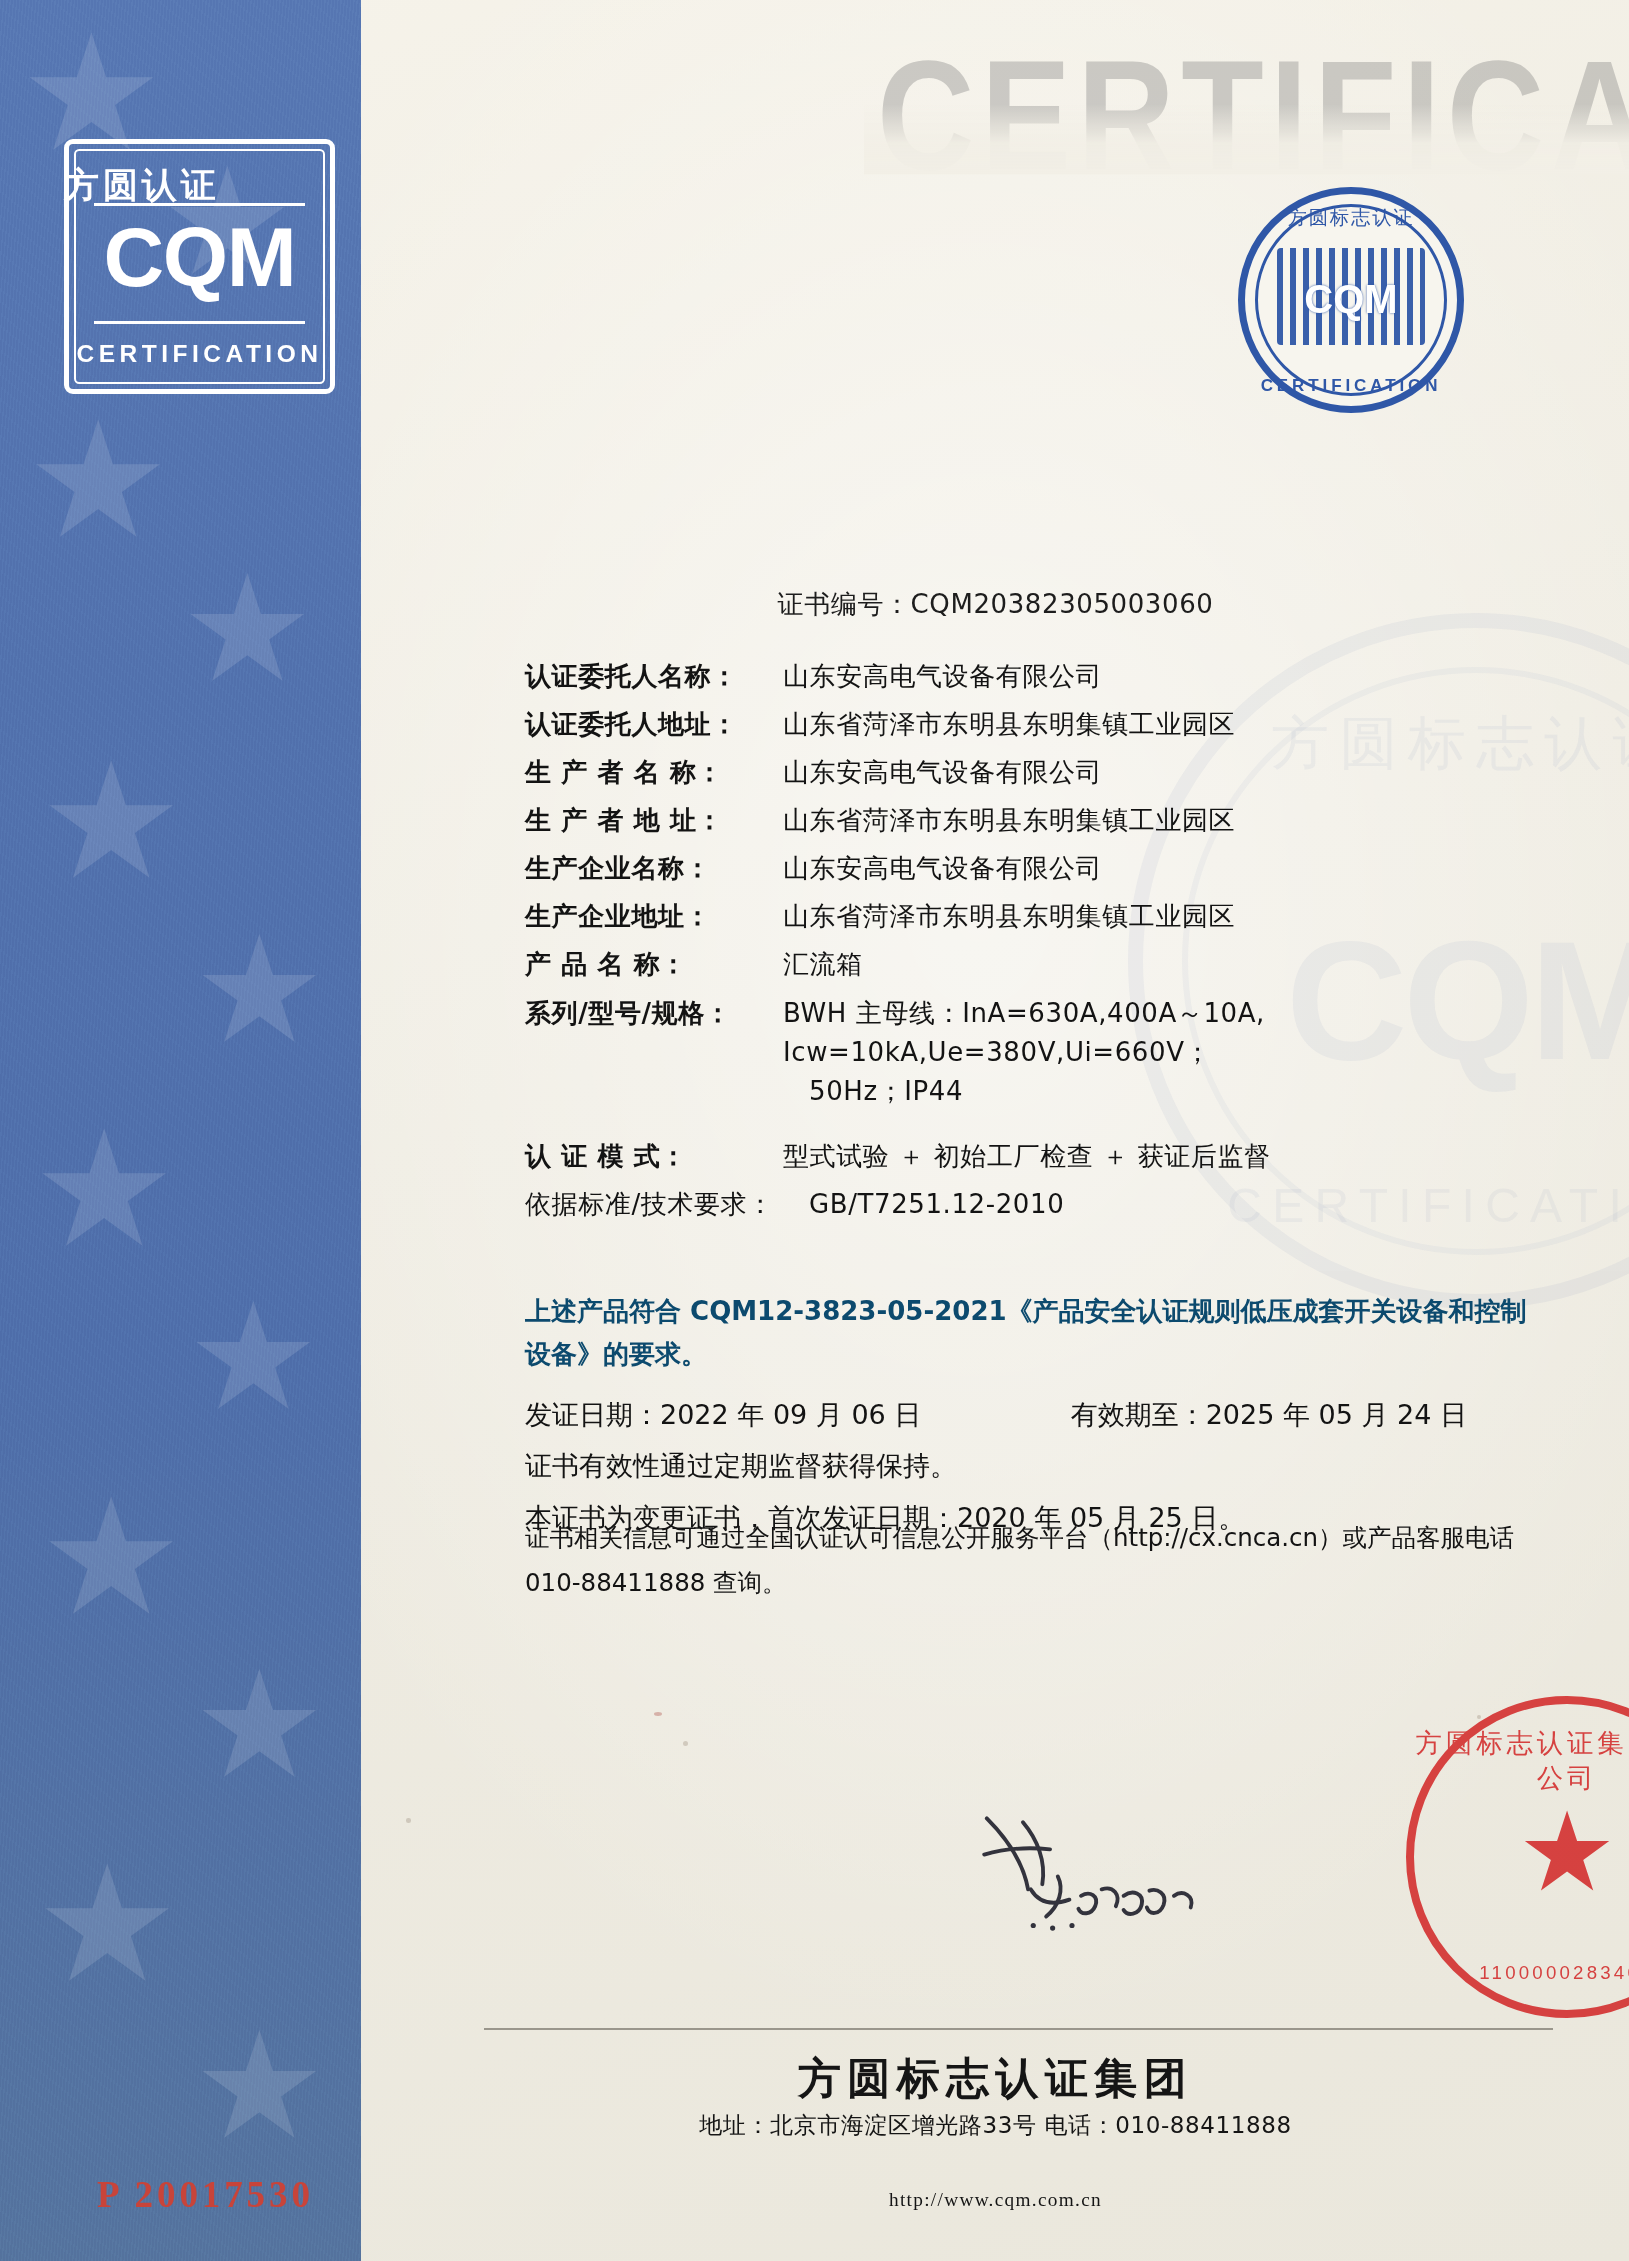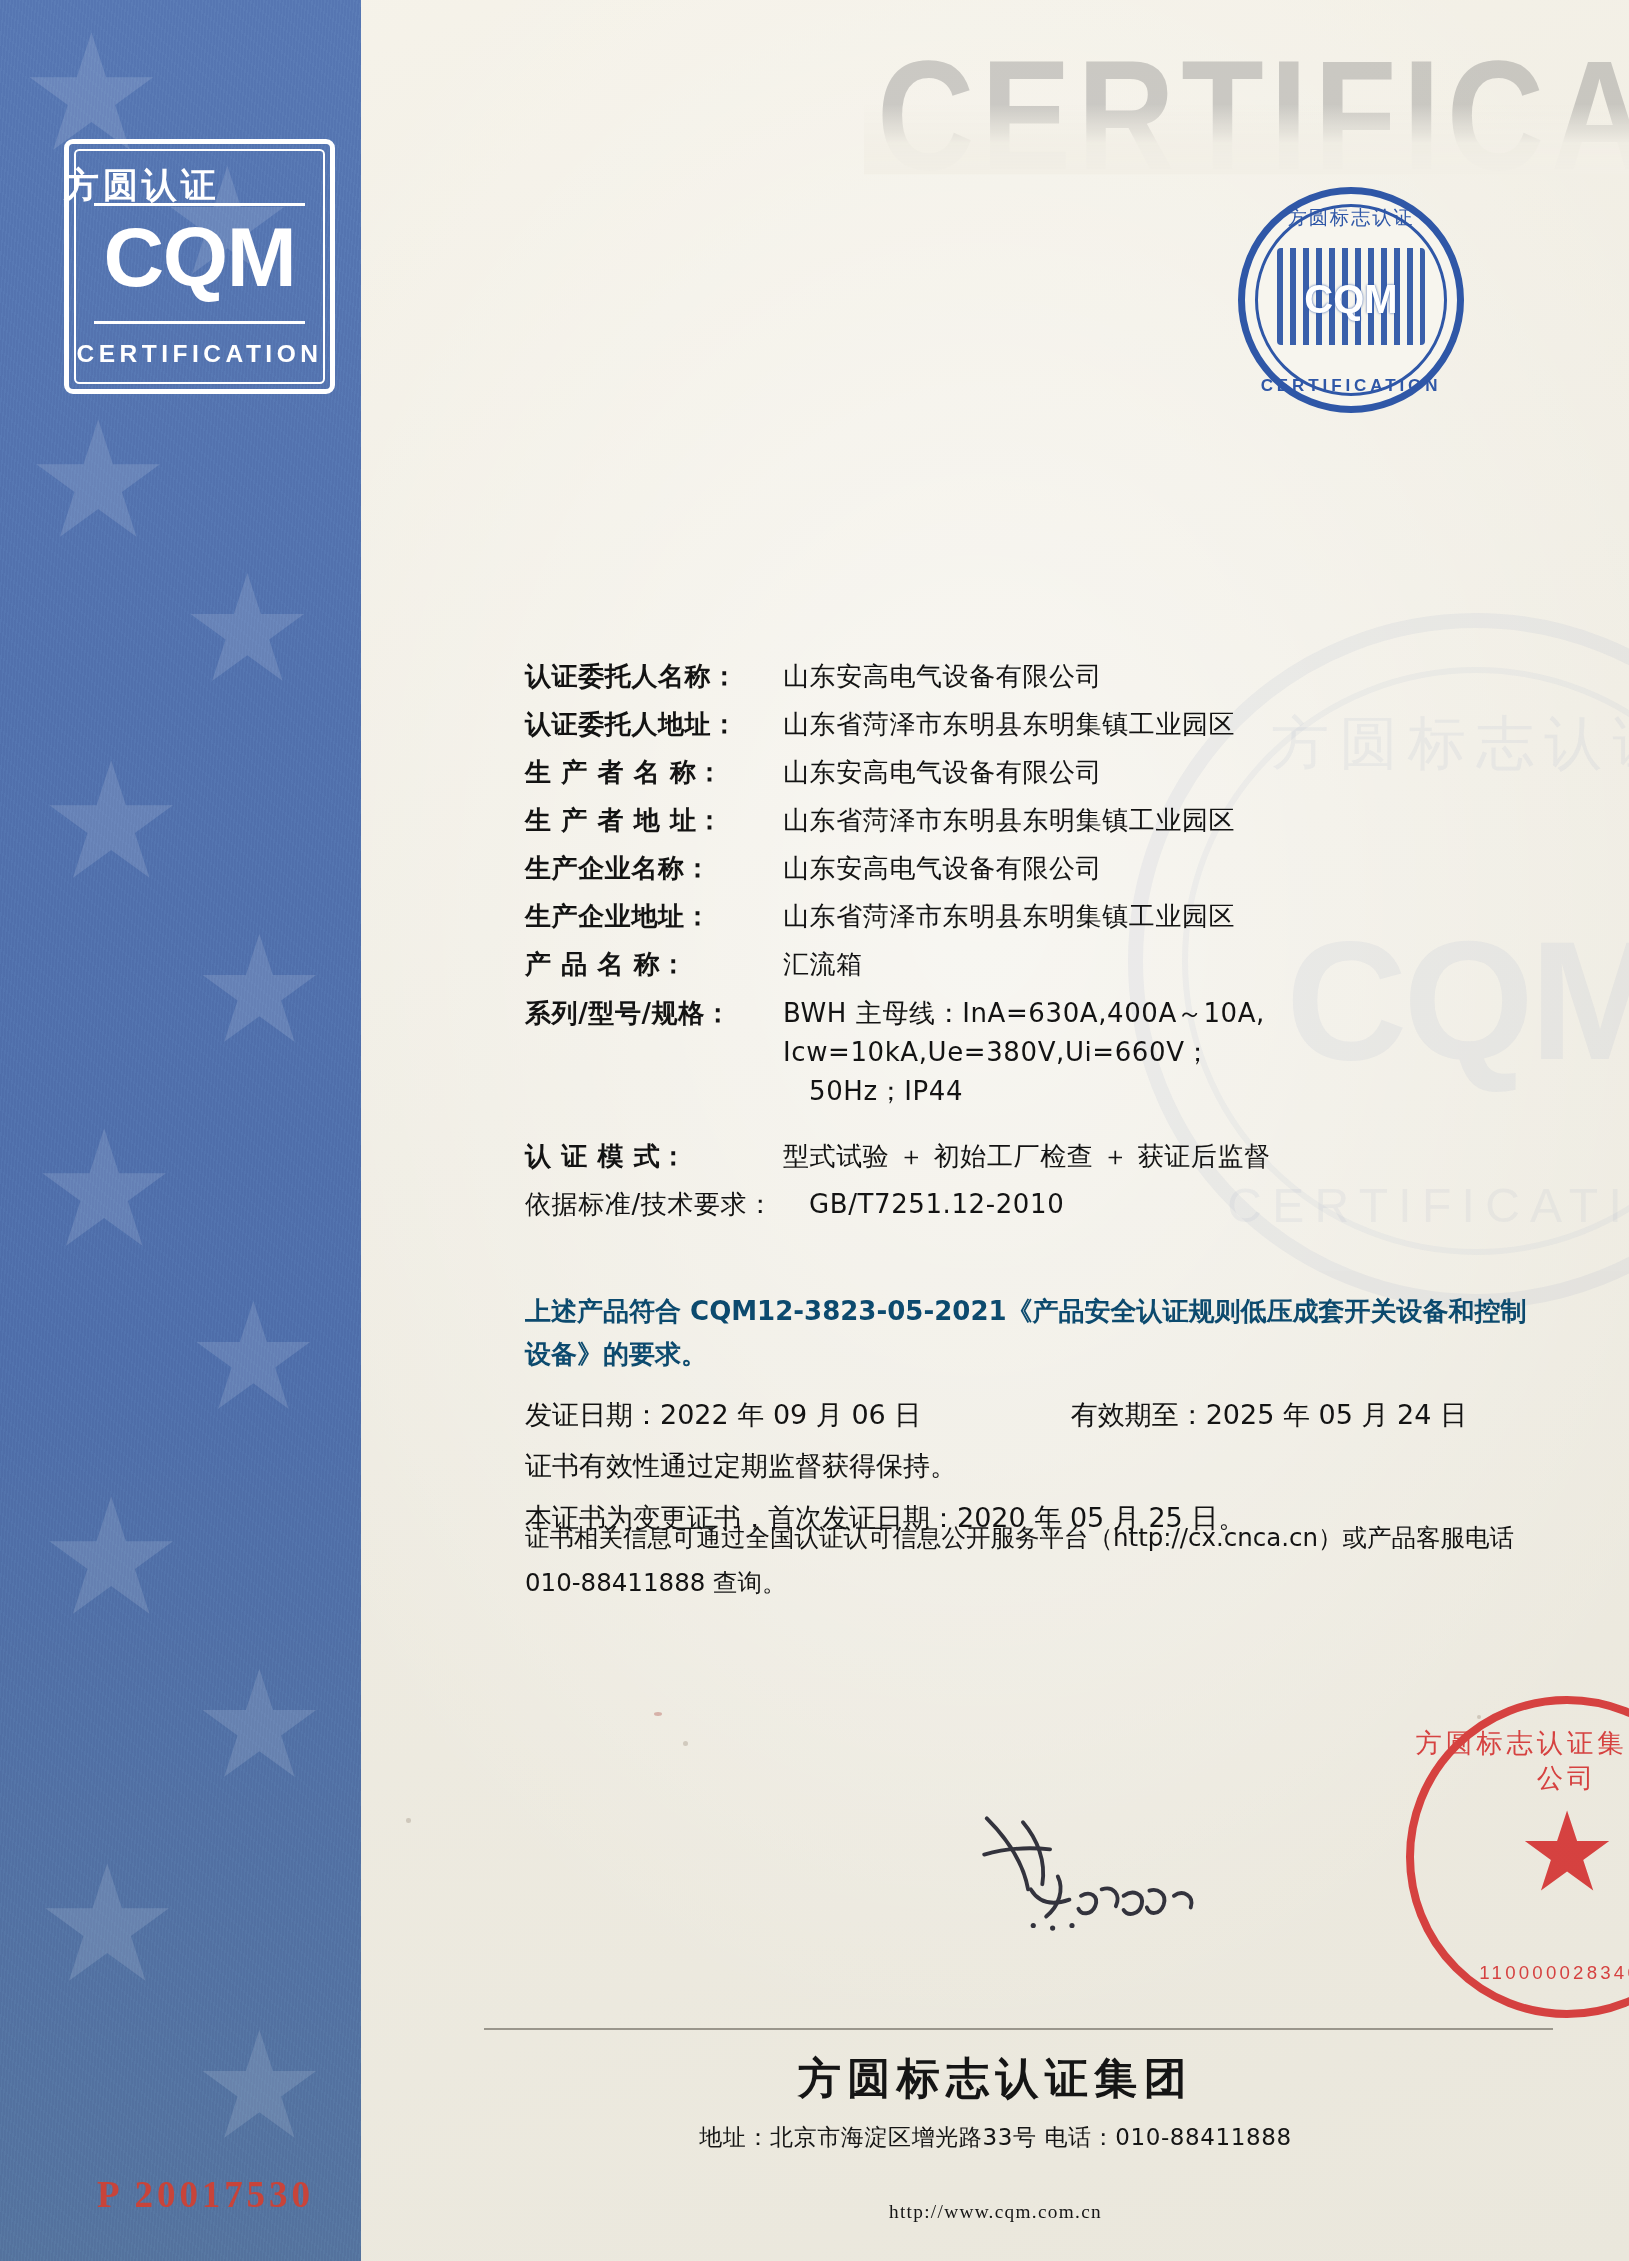--- a/index.html
+++ b/index.html
@@ -425,21 +425,21 @@
     left: 0; right: 0;
     top: 2050px;
     text-align: center;
     font-family: "DejaVu Sans", sans-serif;
     color: #151515;
   }
   .footer .org {
     font-size: 43px;
     font-weight: bold;
     letter-spacing: 6.4px;
-    margin-bottom: 14px;
+    margin-bottom: 2px;
   }
   .footer .addr {
     font-size: 23px;
     letter-spacing: 0.6px;
     margin-bottom: 9px;
   }
   .footer .url {
     font-size: 19.3px;
     letter-spacing: 1.3px;
     font-family: "Liberation Serif", serif;
@@ -500,20 +500,23 @@
     <div class="round-logo">
       <div class="ring"></div>
       <div class="ring2"></div>
       <div class="core"></div>
       <div class="core-label">CQM</div>
       <div class="top-cn">方圆标志认证</div>
       <div class="bottom-en">CERTIFICATION</div>
     </div>
 
 
+    <div class="cert-no">
+      <span>证书编号：</span><span>CQM20382305003060</span>
+    </div>
 
     <div class="fields">
 
       <div class="field-row">
         <div class="field-label">认证委托人名称：</div>
         <div class="field-value">山东安高电气设备有限公司</div>
       </div>
 
       <div class="field-row">
         <div class="field-label">认证委托人地址：</div>

